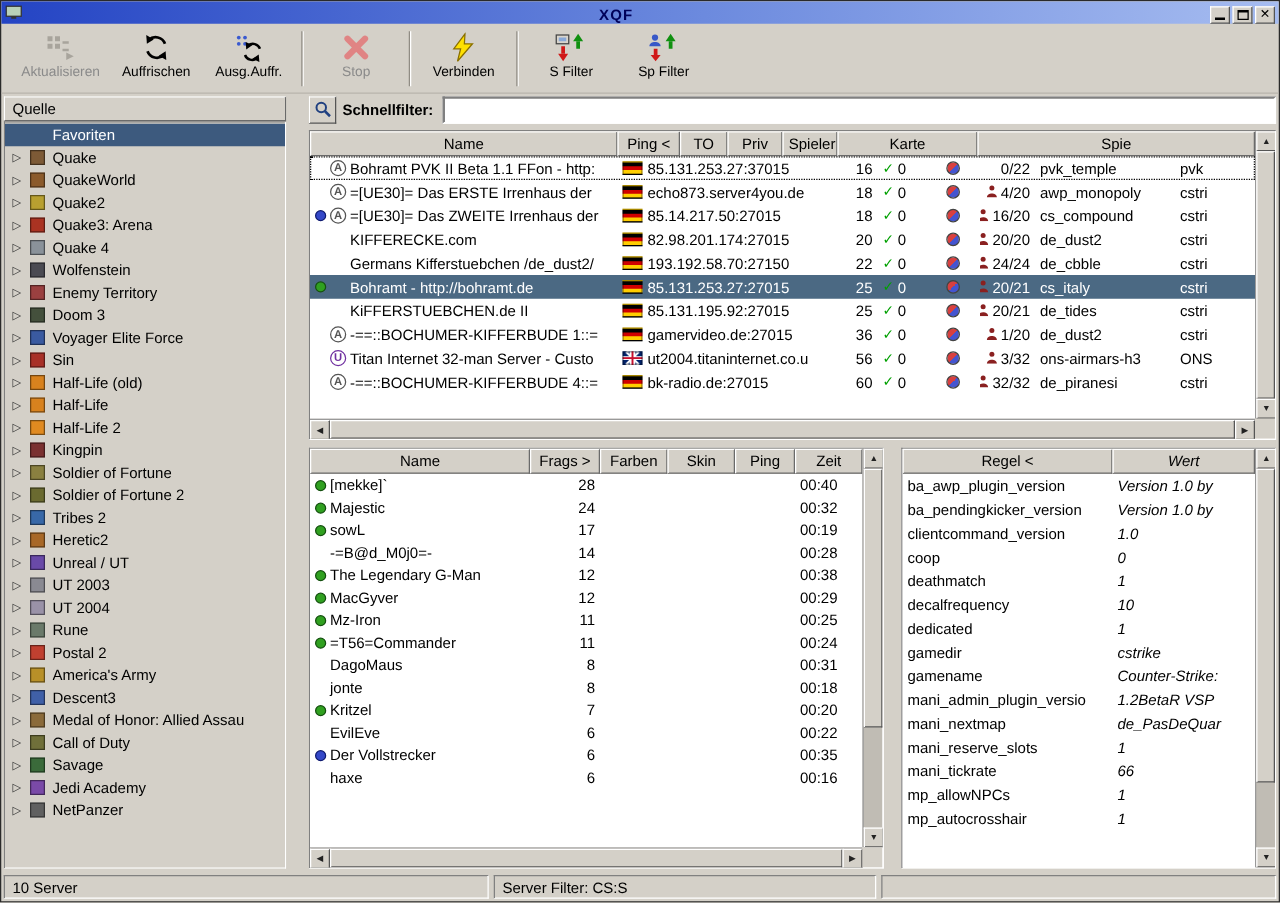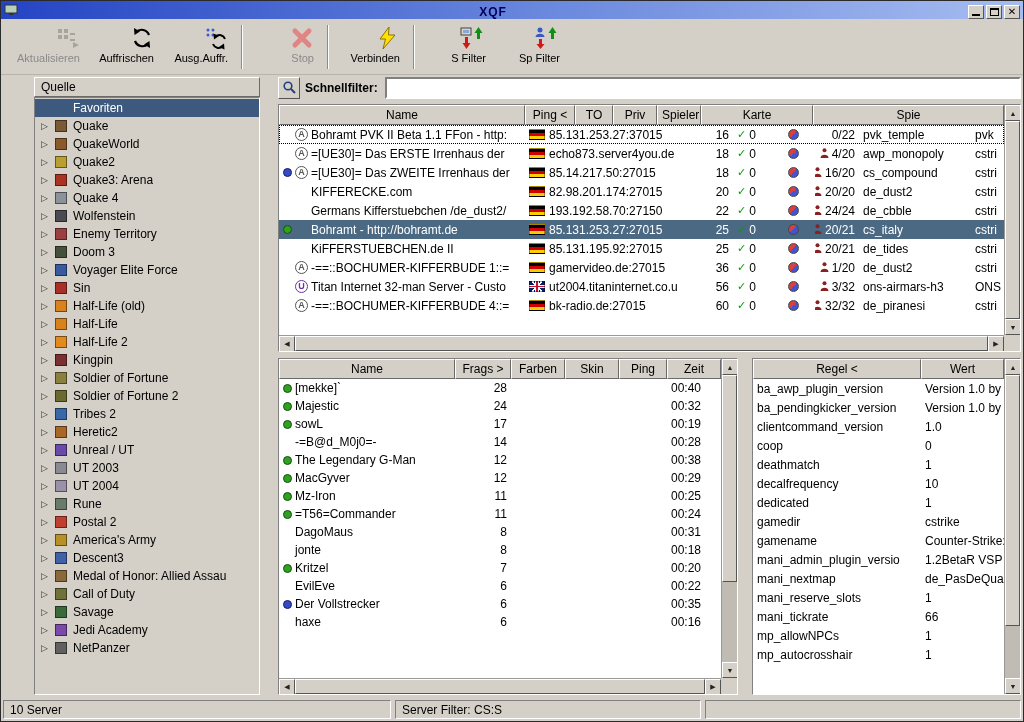--- a/index.html
+++ b/index.html
@@ -15,29 +15,29 @@
 .glyph-max{position:absolute;left:3px;top:2px;width:9px;height:8px;border:1px solid #000;border-top-width:2px;}
 .glyph-close{line-height:12px;font-size:10px;}
 
 
 .menubar{height:26px;flex:none;display:flex;align-items:center;padding:0 8px;border-bottom:1px solid #b8b4ac;}
 .menu-item{padding:4px 10px;display:inline-block;white-space:nowrap;}
 .menu-item::first-letter{text-decoration:underline;}
 
 
 .toolbar{height:56px;flex:none;display:flex;align-items:flex-start;padding:3px 4px 0 8px;border-bottom:1px solid #b8b4ac;}
-.tool-btn{min-width:74px;height:50px;display:flex;flex-direction:column;align-items:flex-end;gap:1px;padding:2px 8px 0 8px;}
+.tool-btn{min-width:74px;height:50px;display:flex;flex-direction:column;align-items:center;gap:1px;padding:2px 8px 0 8px;}
 .tool-btn .ticon{height:27px;display:flex;align-items:center;}
 .tool-btn .tlabel{font-size:11px;white-space:nowrap;}
 .tool-btn[data-state=disabled] .tlabel{color:#8a8a8a;}
 .tool-sep{width:2px;height:44px;margin:3px 5px 0 5px;border-left:1px solid #908c84;border-right:1px solid #fff;flex:none;}
 
 
 .main{flex:1;display:flex;padding:2px;overflow:hidden;}
-.left-panel{width:226px;flex:none;display:flex;flex-direction:column;overflow:hidden;margin-left:31px;}
+.left-panel{width:226px;flex:none;display:flex;flex-direction:column;overflow:hidden;}
 .panel-header{height:20px;flex:none;background:#d4d0c8;border:1px solid;border-color:#fff #6a6a6a #6a6a6a #fff;padding:2px 6px;}
 .tree{flex:1;border:1px solid;border-color:#808080 #fff #fff #808080;overflow:hidden;background:#d4d0c8;padding-top:1px;}
 .tree-item{height:18px;display:flex;align-items:center;padding-left:6px;white-space:nowrap;}
 .tree-item[data-state=selected]{background:#3d5a7e;color:#fff;}
 .tree-item[data-type=favorites] .expander,.tree-item[data-type=favorites] .game-icon{visibility:hidden;}
 .expander{width:14px;font-size:9px;color:#333;flex:none;}
 .game-icon{width:12px;height:12px;flex:none;margin-right:6px;border:1px solid rgba(0,0,0,.45);}
 .tree-label{overflow:hidden;}
 .vsplit{width:18px;flex:none;}
 .hsplit2{width:14px;flex:none;}
@@ -66,21 +66,21 @@
 .rrow{height:19px;}
 .srow[data-state=selected]{background:#4b6983;color:#fff;}
 .srow[data-state=focused]{outline:1px dotted #000;outline-offset:-1px;}
 .c{padding:0 4px;white-space:nowrap;overflow:hidden;flex:none;display:flex;align-items:center;height:100%;}
 .num{justify-content:flex-end;}
 
 
 .col-name{width:246px;} .col-addr{width:158px;} .col-ping{width:50px;} .col-to{width:38px;}
 .col-priv{width:44px;justify-content:center;} .col-pl{width:44px;} .col-map{width:112px;} .col-game{flex:1;min-width:0;}
 .pcol-name{width:176px;} .pcol-frags{width:56px;} .pcol-farben{width:54px;} .pcol-skin{width:54px;} .pcol-ping{width:48px;} .pcol-zeit{flex:1;min-width:0;}
-.rcol-rule{width:168px;} .rcol-wert{flex:1;min-width:0;}
+.rcol-rule{width:168px;} .rcol-wert{flex:1;min-width:0;font-style:italic;}
 
 
 .dot{width:9px;height:9px;border-radius:50%;margin-right:3px;flex:none;}
 .dot[data-dot="none"]{visibility:hidden;}
 .dot[data-dot="green"]{background:#30a020;border:1px solid #155010;}
 .dot[data-dot="blue"]{background:#3448c8;border:1px solid #101c70;}
 .badge{width:13px;height:13px;border-radius:50%;border:1px solid #666;color:#444;font-size:9px;font-weight:bold;line-height:11px;text-align:center;margin-right:3px;flex:none;font-style:normal;}
 .badge[data-badge=""]{visibility:hidden;}
 .flag{width:16px;height:11px;display:inline-block;margin-right:4px;flex:none;border:1px solid rgba(0,0,0,.35);}
 .flag[data-flag="de"]{background:linear-gradient(#000 0 33%,#d00000 33% 66%,#ffce00 66% 100%);}

